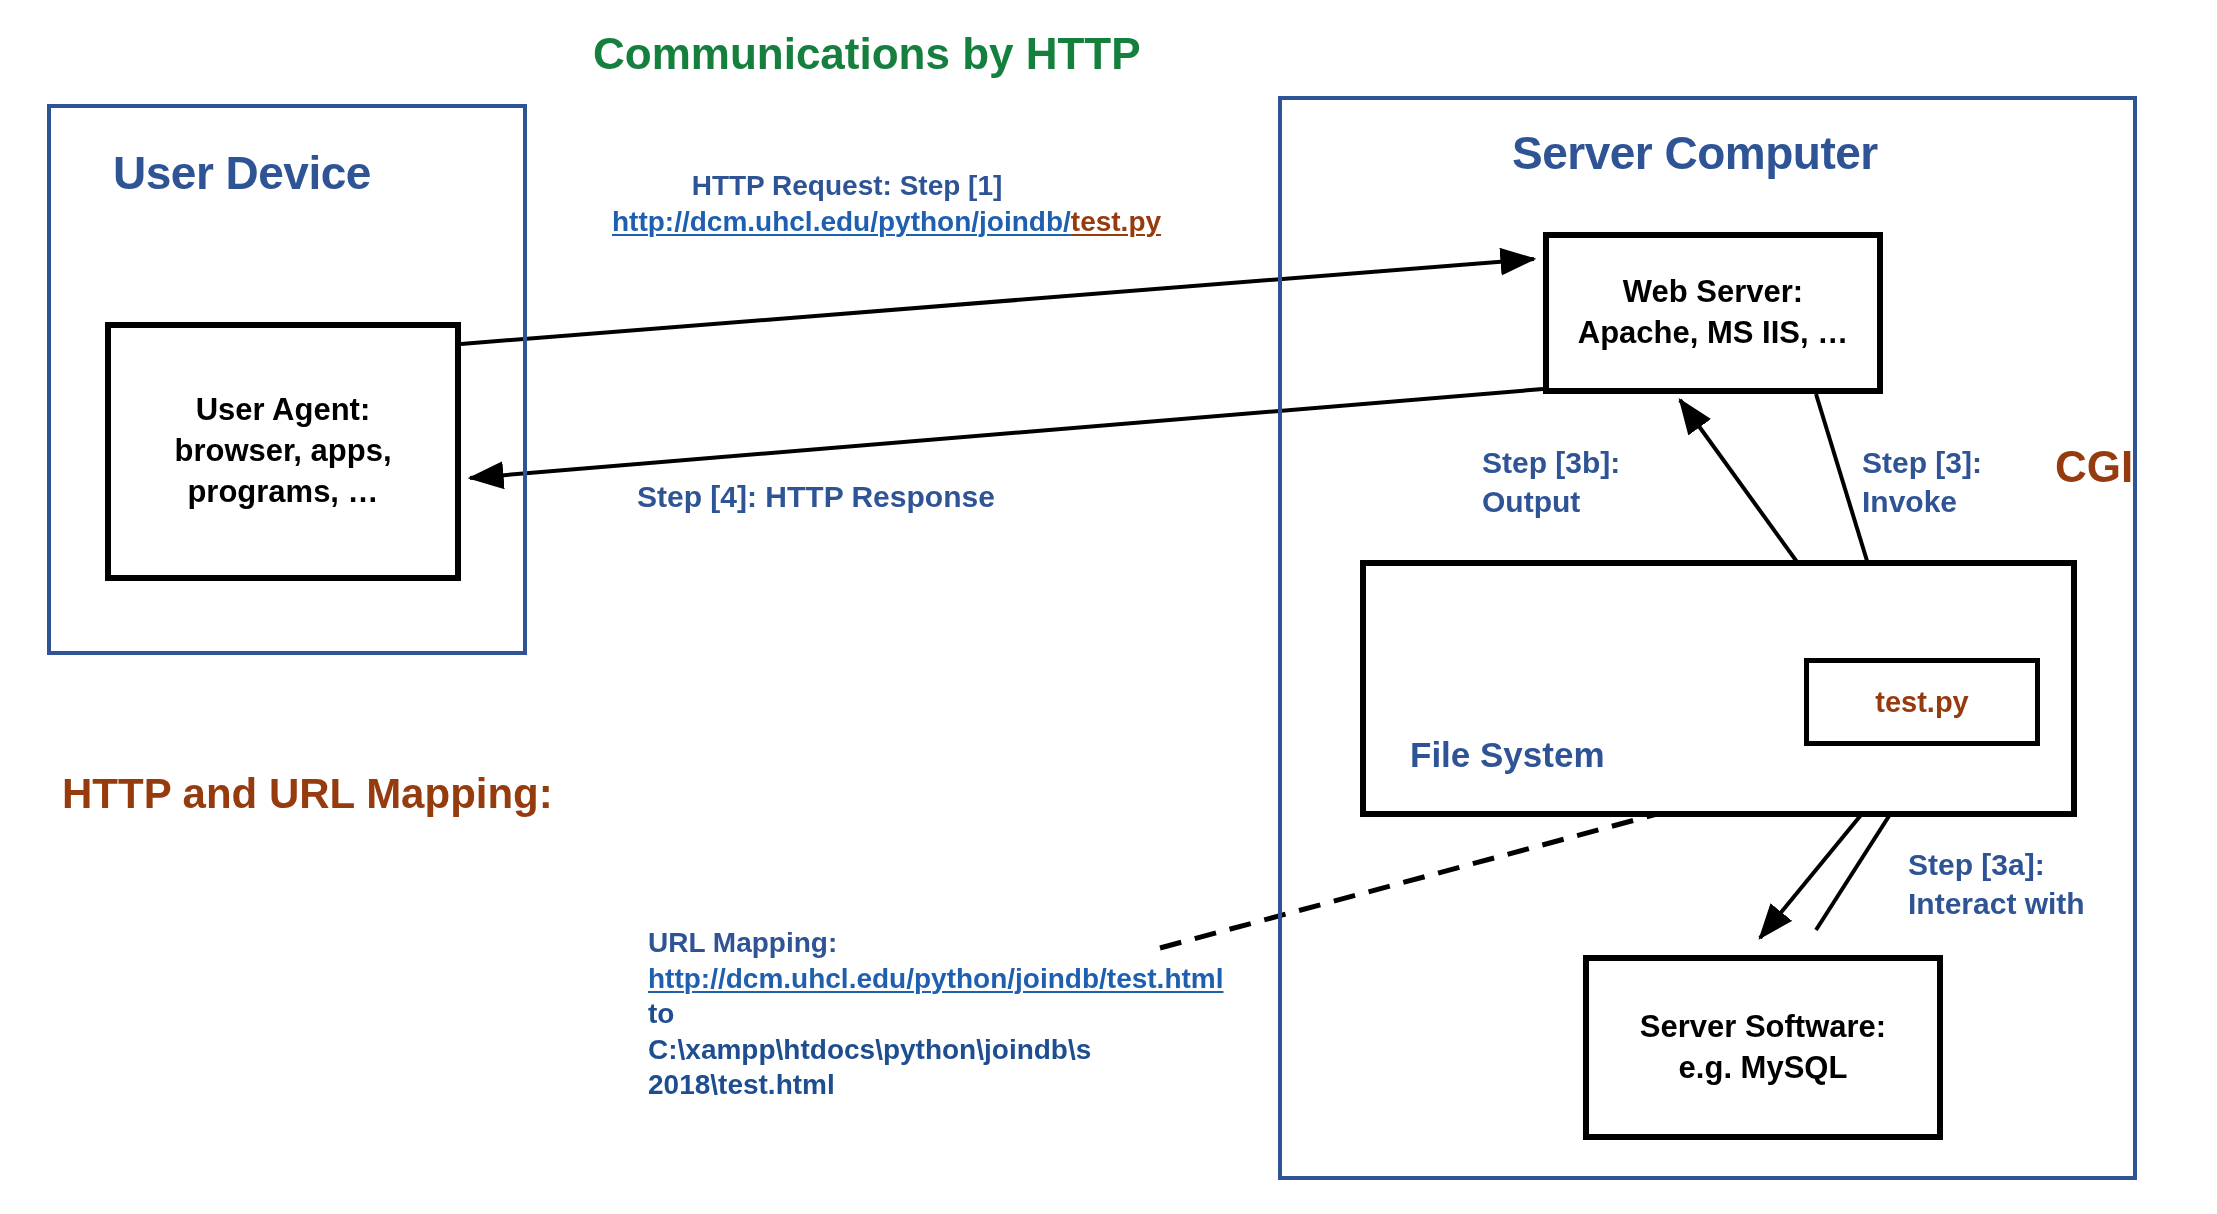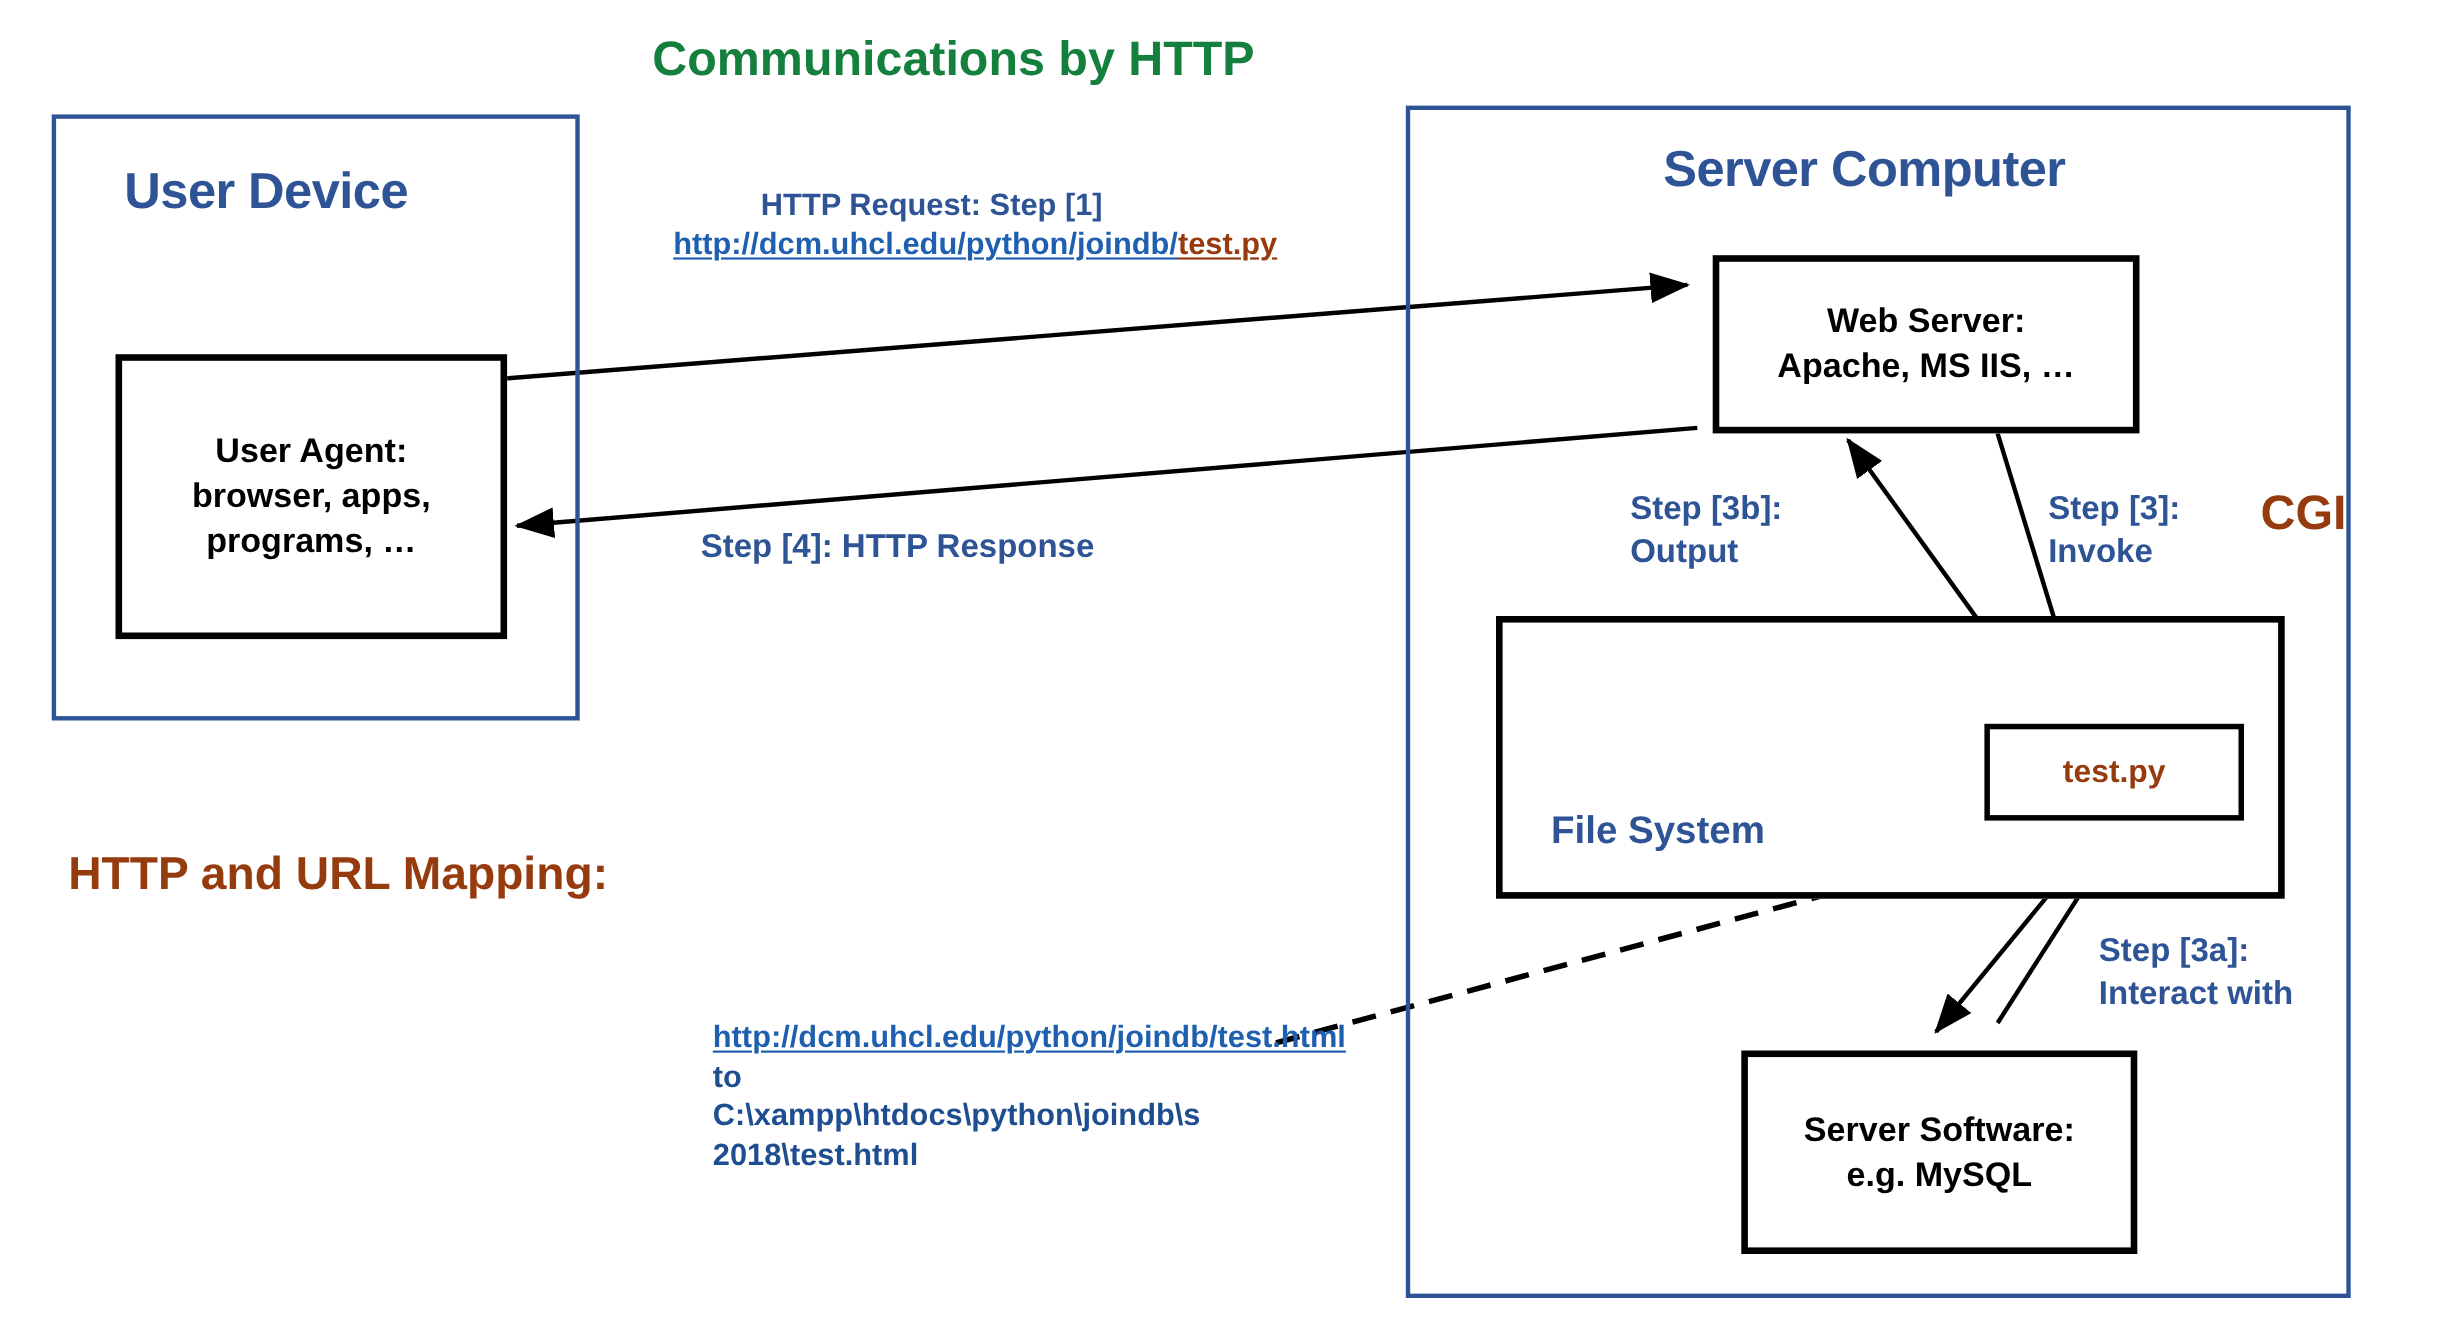--- a/index.html
+++ b/index.html
@@ -164,21 +164,21 @@
   <div class="abs black-box" style="left:105px; top:322px; width:356px; height:259px;">
     <div class="box-text">User Agent:</div>
     <div class="box-text">browser, apps,</div>
     <div class="box-text">programs, …</div>
   </div>
 
   <div class="abs blue-box" style="left:1278px; top:96px; width:859px; height:1084px;"></div>
 
   <div class="abs blue-heading" style="left:1512px; top:128px;">Server Computer</div>
 
-  <div class="abs black-box" style="left:1543px; top:232px; width:388px; height:162px;margin-left:14px;">
+  <div class="abs black-box" style="left:1543px; top:232px; width:340px; height:162px;">
     <div class="box-text">Web Server:</div>
     <div class="box-text">Apache, MS IIS, …</div>
   </div>
 
   <div class="abs black-box" style="left:1360px; top:560px; width:717px; height:257px;"></div>
 
   <div class="abs blue-section-label" style="left:1410px; top:735px;">File System</div>
 
   <div class="abs black-box-thin" style="left:1804px; top:658px; width:236px; height:88px;">
     <span class="brown-mono">test.py</span>
@@ -211,18 +211,19 @@
   <div class="abs brown-title" style="left:2055px; top:442px; font-size:44px;">CGI</div>
 
   <div class="abs step-label" style="left:1908px; top:845px;">
     <div>Step [3a]:</div>
     <div>Interact with</div>
   </div>
 
   <div class="abs brown-title" style="left:62px; top:770px;">HTTP and URL Mapping:</div>
 
   <div class="abs anno anno-url" style="left:648px; top:925px;">
+    <div>URL Mapping:</div>
     <div><span class="link-blue">http://dcm.uhcl.edu/python/joindb/test.html</span><span class="plain-dark"> to</span></div>
     <div class="plain-dark">C:\xampp\htdocs\python\joindb\s</div>
     <div class="plain-dark">2018\test.html</div>
   </div>
 
 </div>
 
 </body></html>

